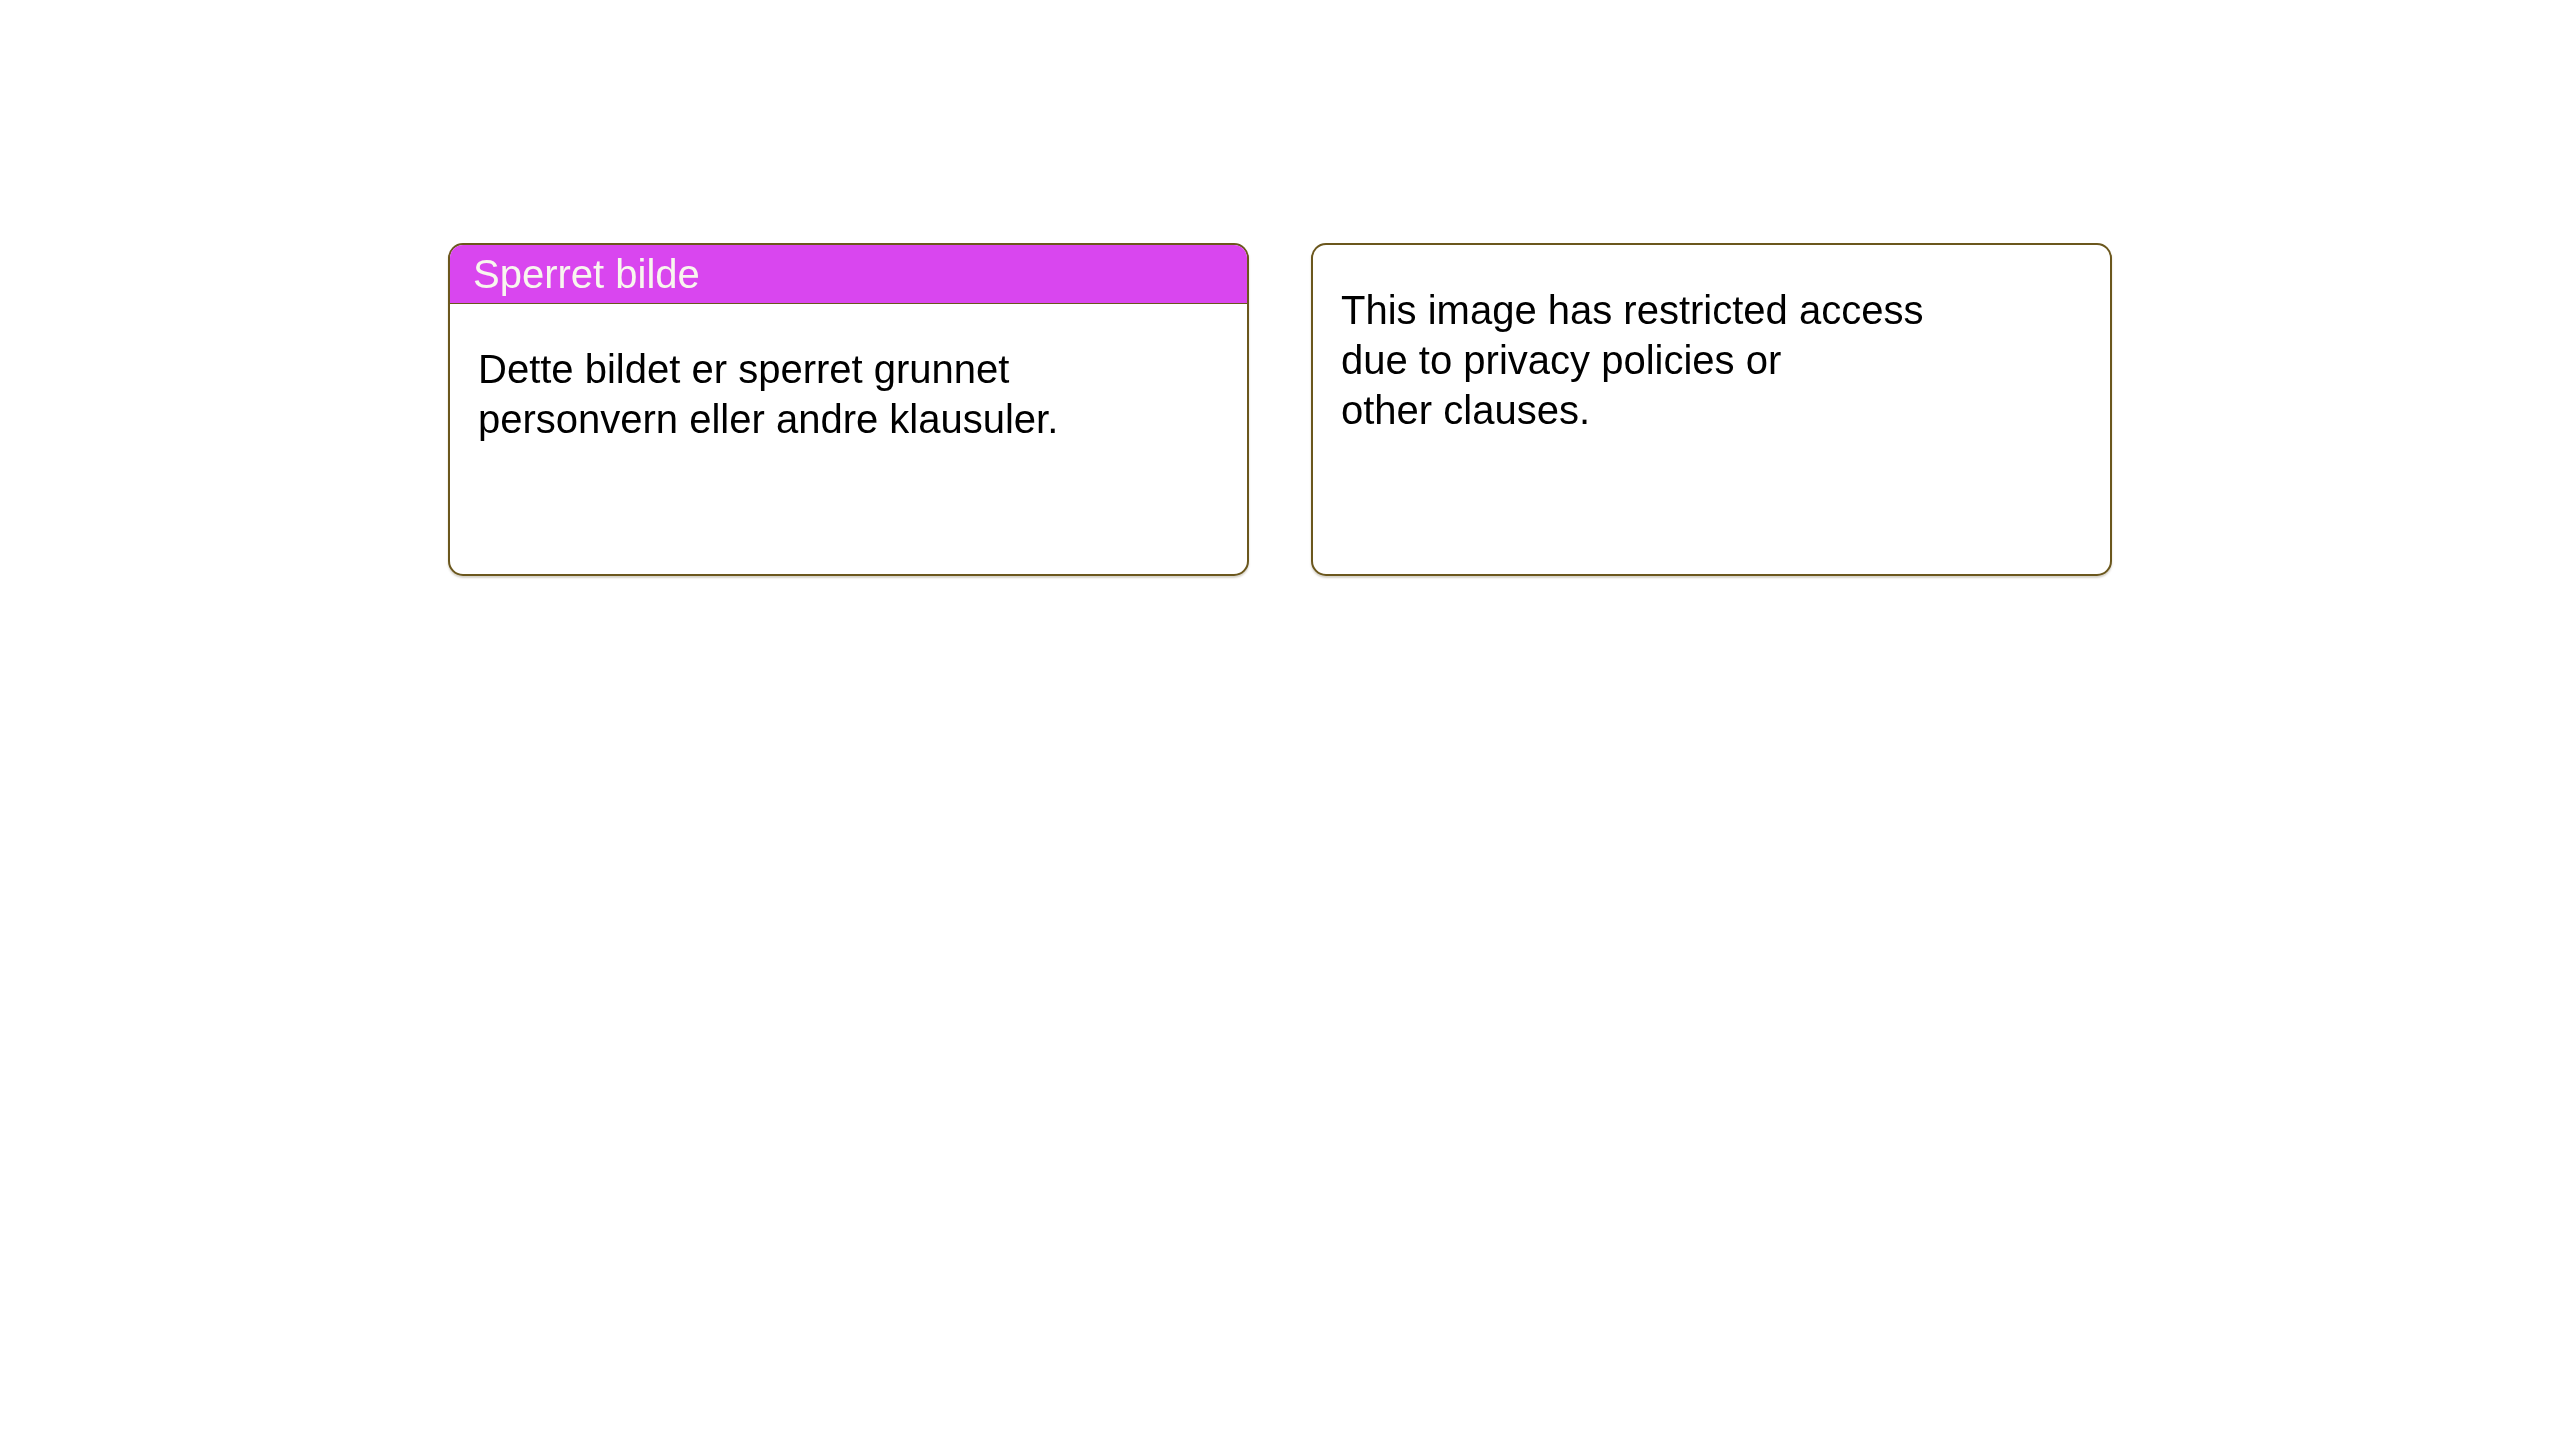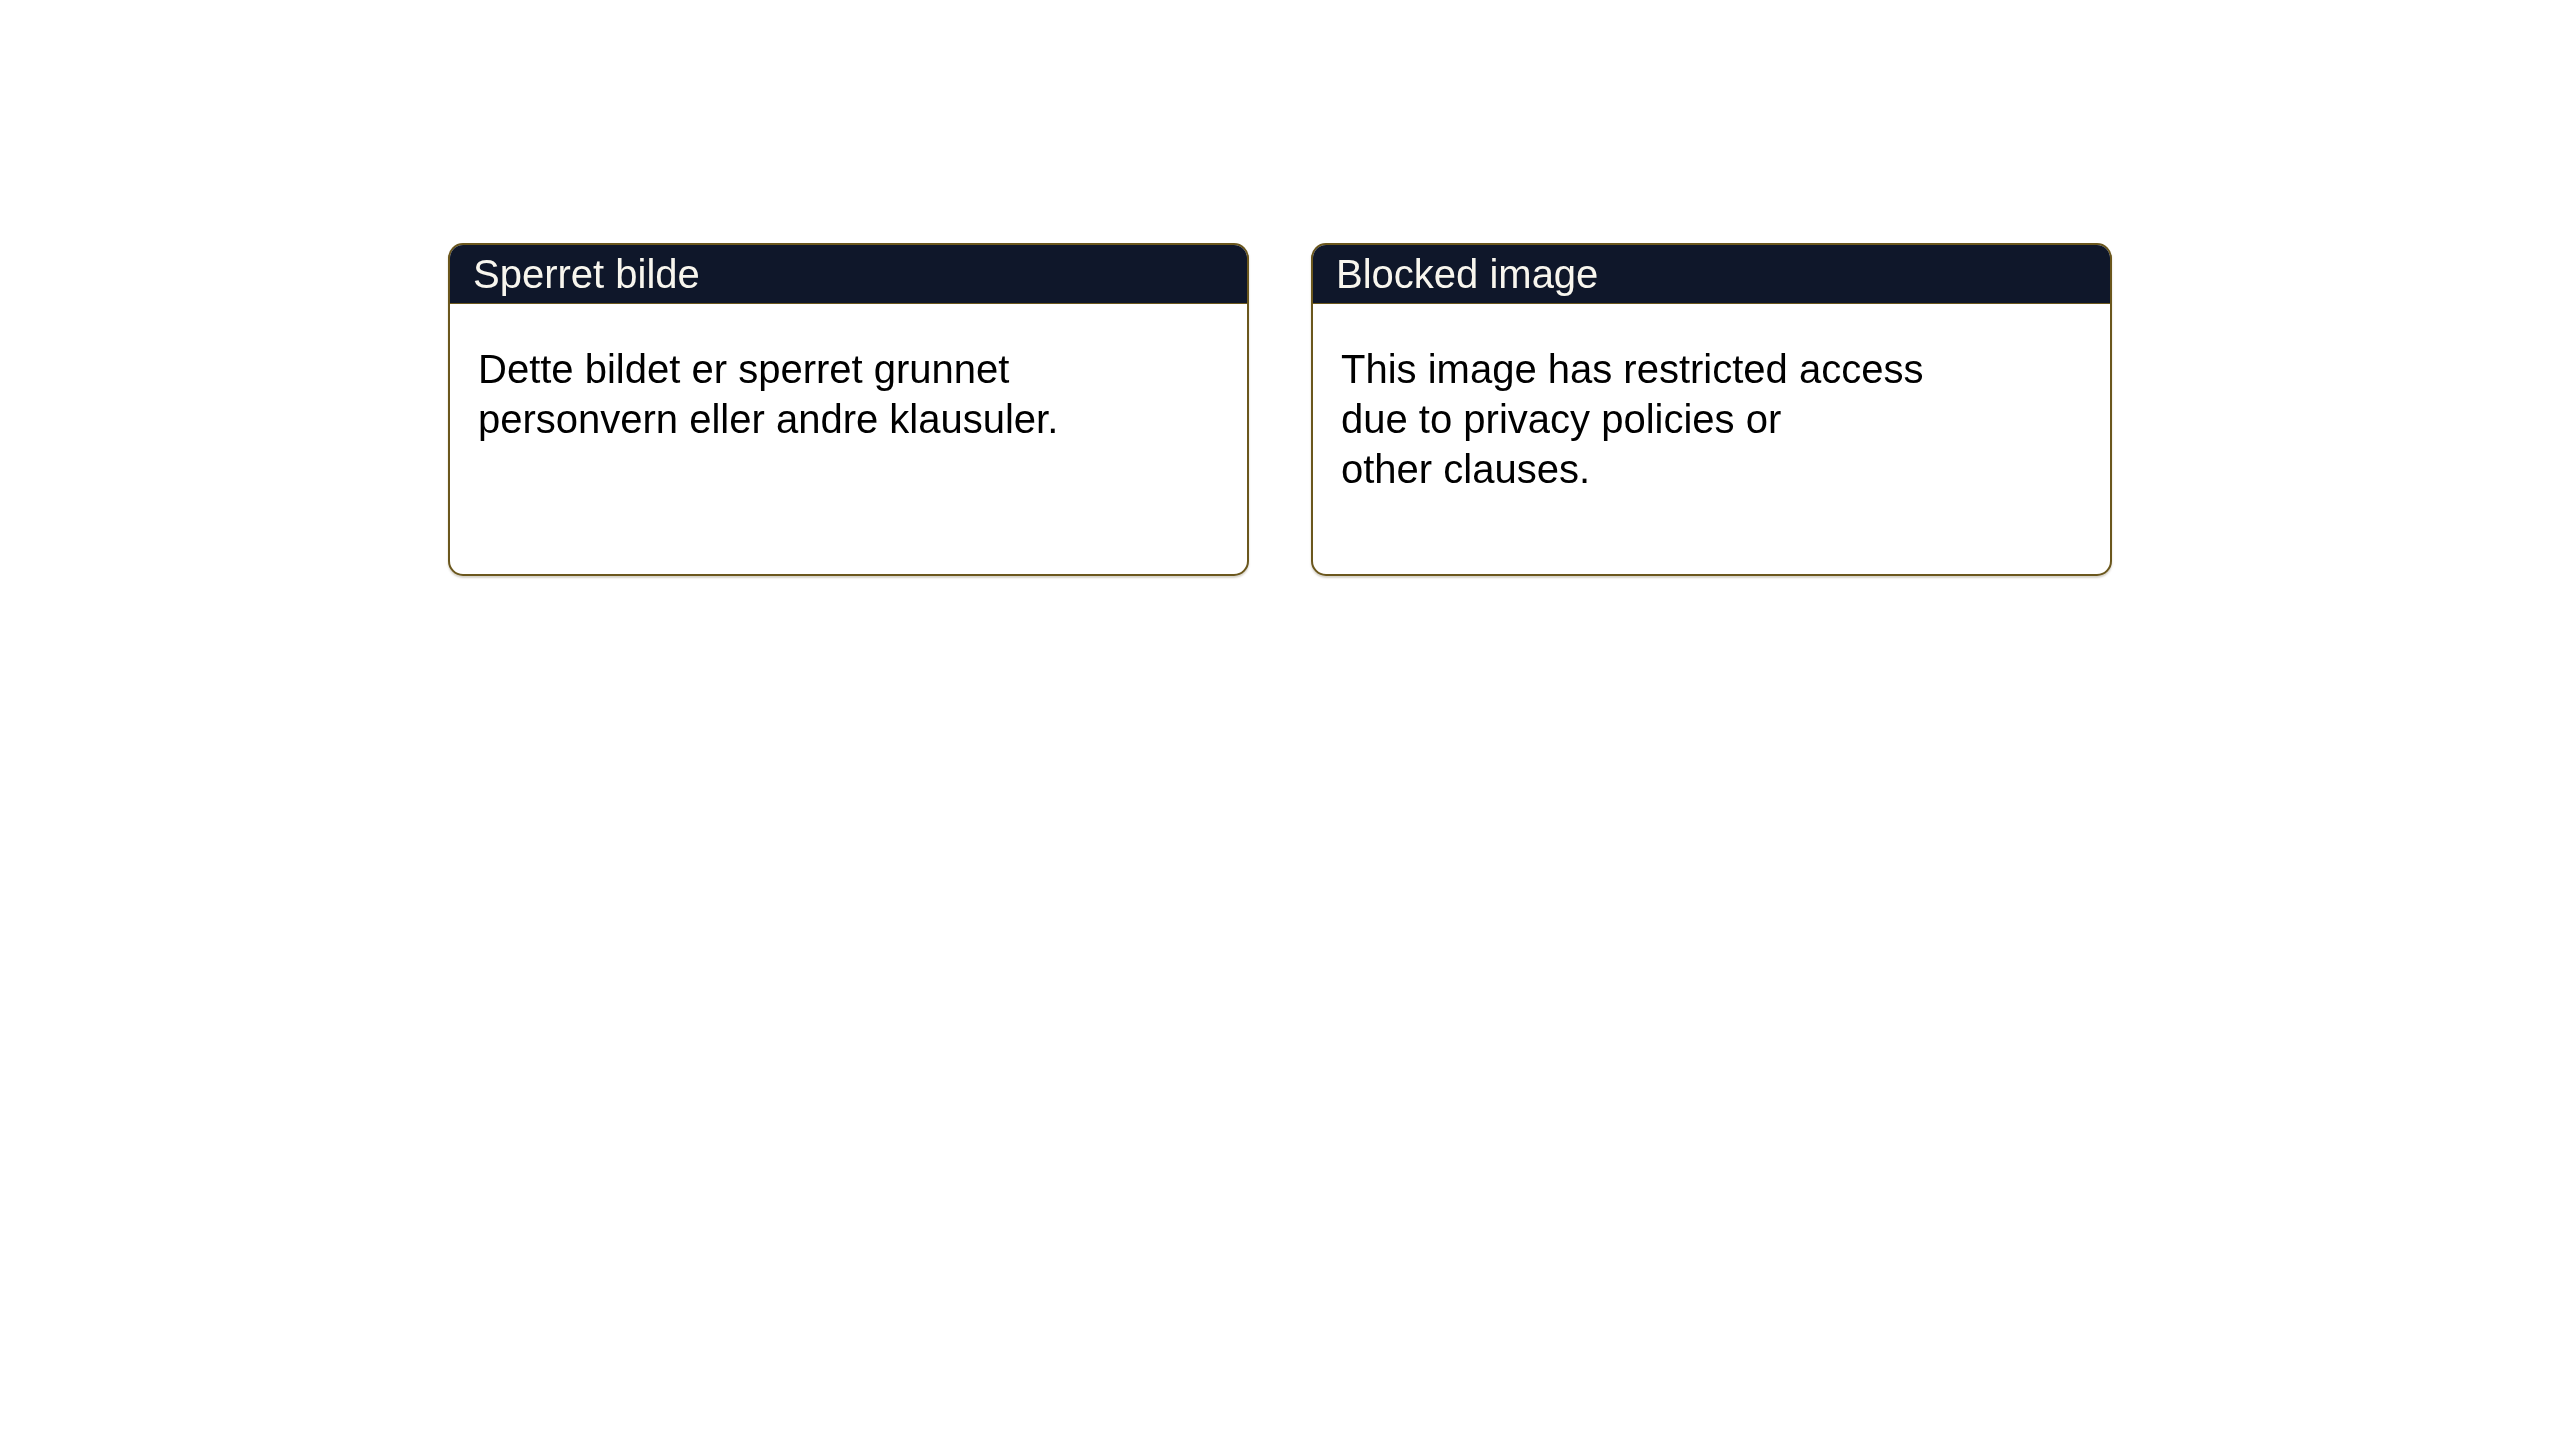--- a/index.html
+++ b/index.html
@@ -21,21 +21,21 @@
     width: 801px;
     height: 333px;
     background: #ffffff;
     border: 2px solid #6b571d;
     border-radius: 15px;
     overflow: hidden;
     box-shadow: 0 2px 2px rgba(90, 75, 35, 0.25);
   }
   .notice-card .card-header {
     height: 59px;
-    background: #0f172a;
+    background: #d946ef;
     color: #f8f6ee;
     font-size: 40px;
     line-height: 59px;
     padding-left: 23px;
     white-space: nowrap;
     border-bottom: 1px solid #6b571d;
   }
   .notice-card .card-body {
     padding: 40px 12px 0 28px;
     color: #000000;
@@ -49,19 +49,18 @@
 
 <div class="cards-row">
 
   <div class="notice-card">
     <div class="card-header">Sperret bilde</div>
     <div class="card-body">Dette bildet er sperret grunnet
 personvern eller andre klausuler.</div>
   </div>
 
   <div class="notice-card">
-    <div class="card-header">Blocked image</div>
     <div class="card-body">This image has restricted access
 due to privacy policies or
 other clauses.</div>
   </div>
 
 </div>
 
 </body></html>

